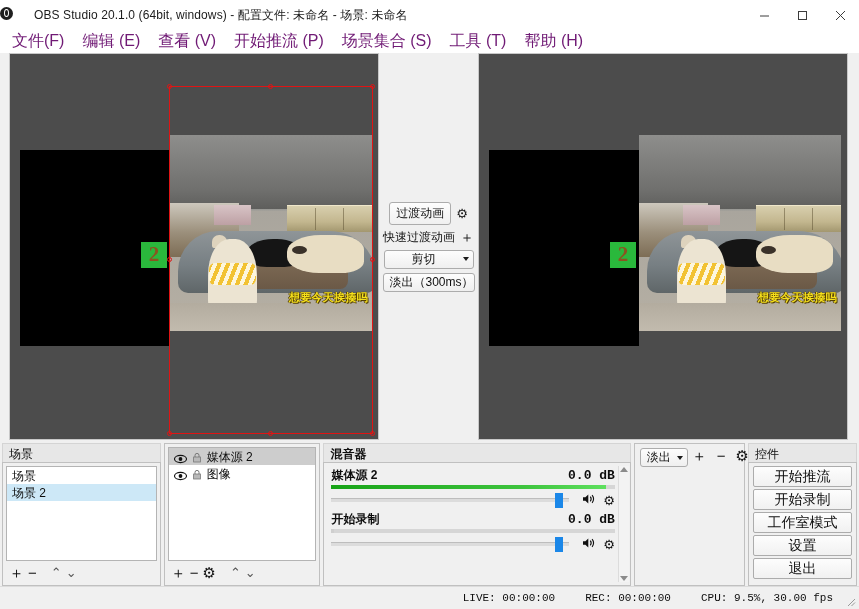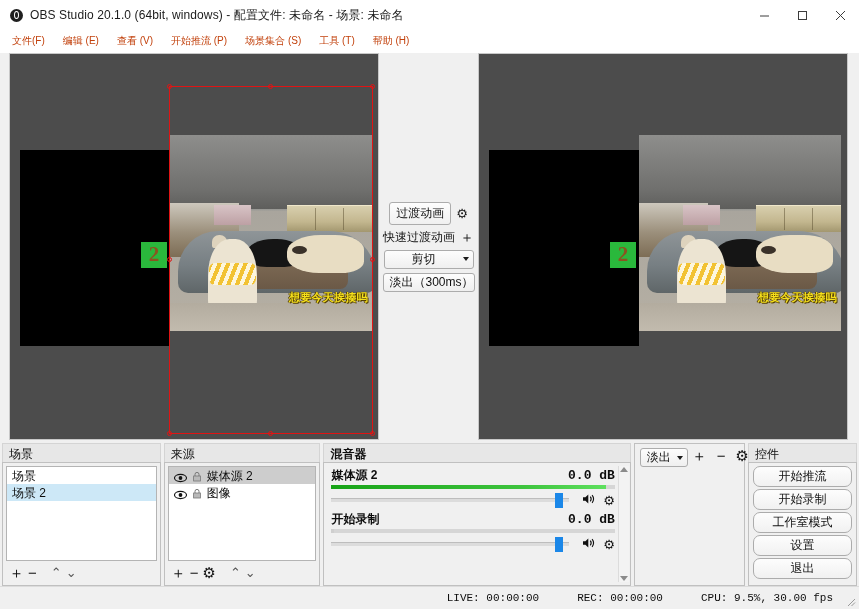--- a/index.html
+++ b/index.html
@@ -30,23 +30,21 @@
   .titlebar {
     height: 30px;
     background: #ffffff;
     display: flex;
     align-items: center;
     flex: 0 0 auto;
     position: relative;
   }
   .title-left {
     display: flex;
-    align-items: center;
-    padding-left: 10px;
-    gap: 7px;
+    gap: 21px;
   }
   .obs-logo {
     width: 13px;
     height: 13px;
     border-radius: 50%;
     background: #1f1f1f;
     position: relative;
   }
   .obs-logo::after {
     content: "";
@@ -87,22 +85,22 @@
     height: 22px;
     background: #ffffff;
     display: flex;
     align-items: center;
     padding-left: 10px;
     gap: 14px;
     flex: 0 0 auto;
     border-bottom: 1px solid #ffffff;
   }
   .menu-item {
-    font-size: 10px;
-    color: #c2410c;
+    font-size: 16px;
+    color: #701a75;
     white-space: nowrap;
     padding: 1px 2px;
   }
 
   
   .preview-row {
     flex: 0 0 auto;
     height: 390px;
     display: flex;
     align-items: flex-start;
@@ -613,36 +611,36 @@
     gap: 2px;
     min-height: 0;
   }
   .ctl-btn {
     height: 19px;
     display: flex;
     align-items: center;
     justify-content: center;
     background: linear-gradient(180deg,#fdfdfd 0%,#f1f1f1 100%);
     border: 1px solid #acacac;
-    border-radius: 7px;
-    font-size: 12px;
+    border-radius: 2px;
+    font-size: 14px;
     color: #0f0f0f;
     white-space: nowrap;
   }
 
   
   .statusbar {
     flex: 0 0 auto;
     height: 22px;
     background: #f0f0f0;
     border-top: 1px solid #dcdcdc;
     display: flex;
     align-items: center;
     justify-content: flex-end;
-    gap: 38px;
+    gap: 30px;
     padding-right: 26px;
     font-family: "Liberation Mono", "DejaVu Sans Mono", monospace;
     font-size: 11px;
     color: #0d0d0d;
     position: relative;
   }
   .grip {
     position: absolute;
     right: 3px;
     bottom: 2px;
@@ -789,21 +787,20 @@
           <span class="tool-ic">＋</span>
           <span class="tool-ic">−</span>
           <span class="tool-sep"></span>
           <span class="tool-ic dim">⌃</span>
           <span class="tool-ic dim">⌄</span>
         </div>
       </div>
     </div>
 
     <div class="dock" style="width:158px;">
-      <div class="dock-title">来源</div>
       <div class="dock-body">
         <div class="listbox">
           <div class="list-item sel-grey">
             <span class="eye">
               <svg width="13" height="10" viewBox="0 0 13 10">
                   <ellipse cx="6.5" cy="5" rx="6" ry="3.6" fill="none" stroke="#111" stroke-width="1.1"></ellipse>
                   <circle cx="6.5" cy="5" r="1.9" fill="#111"></circle>
                 </svg>
             </span>
             <span class="lock">

